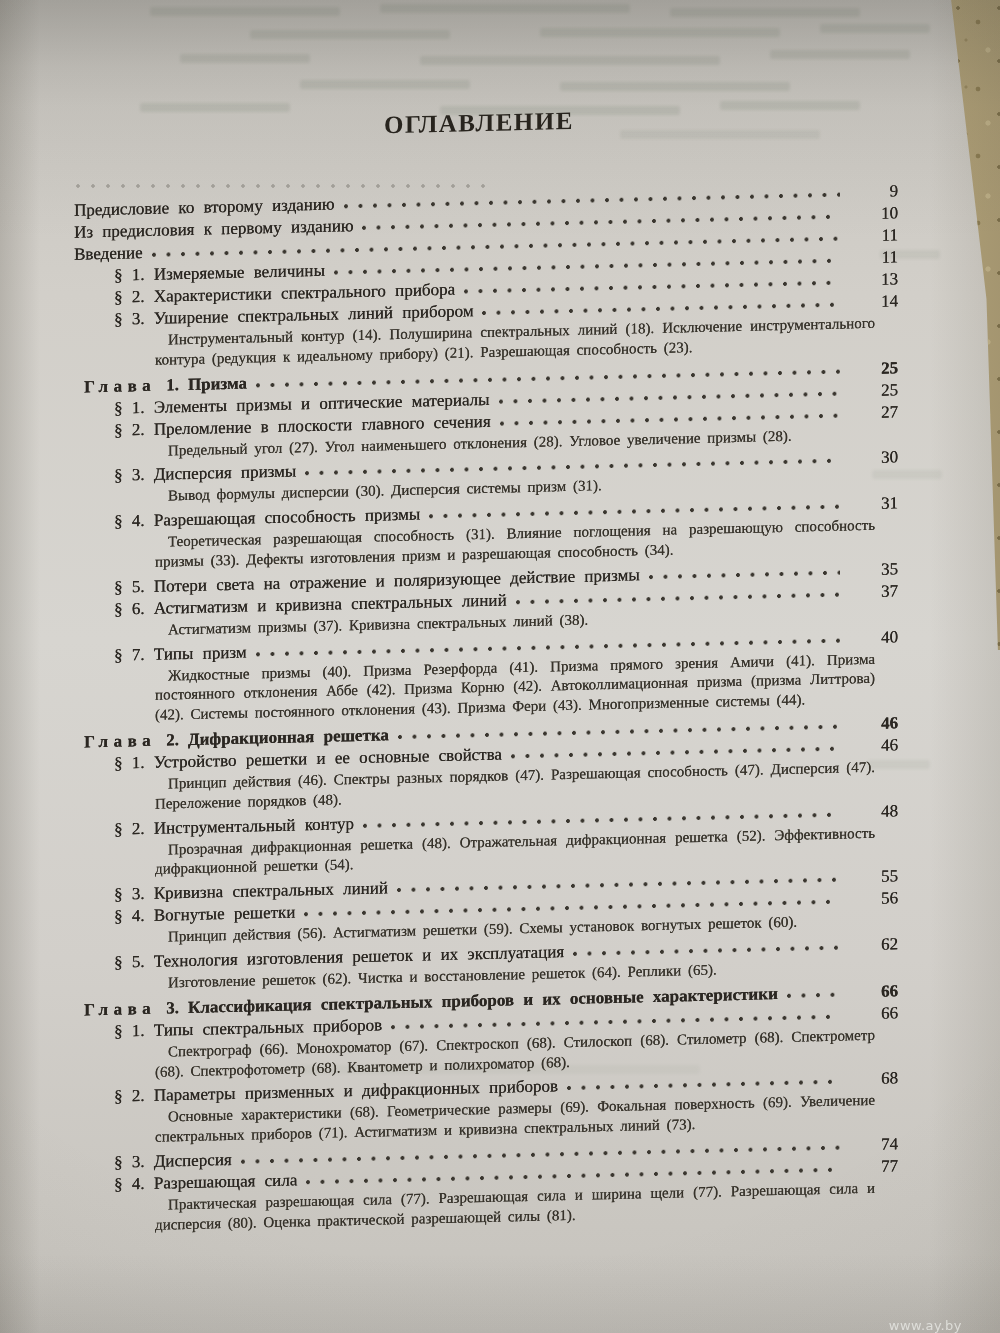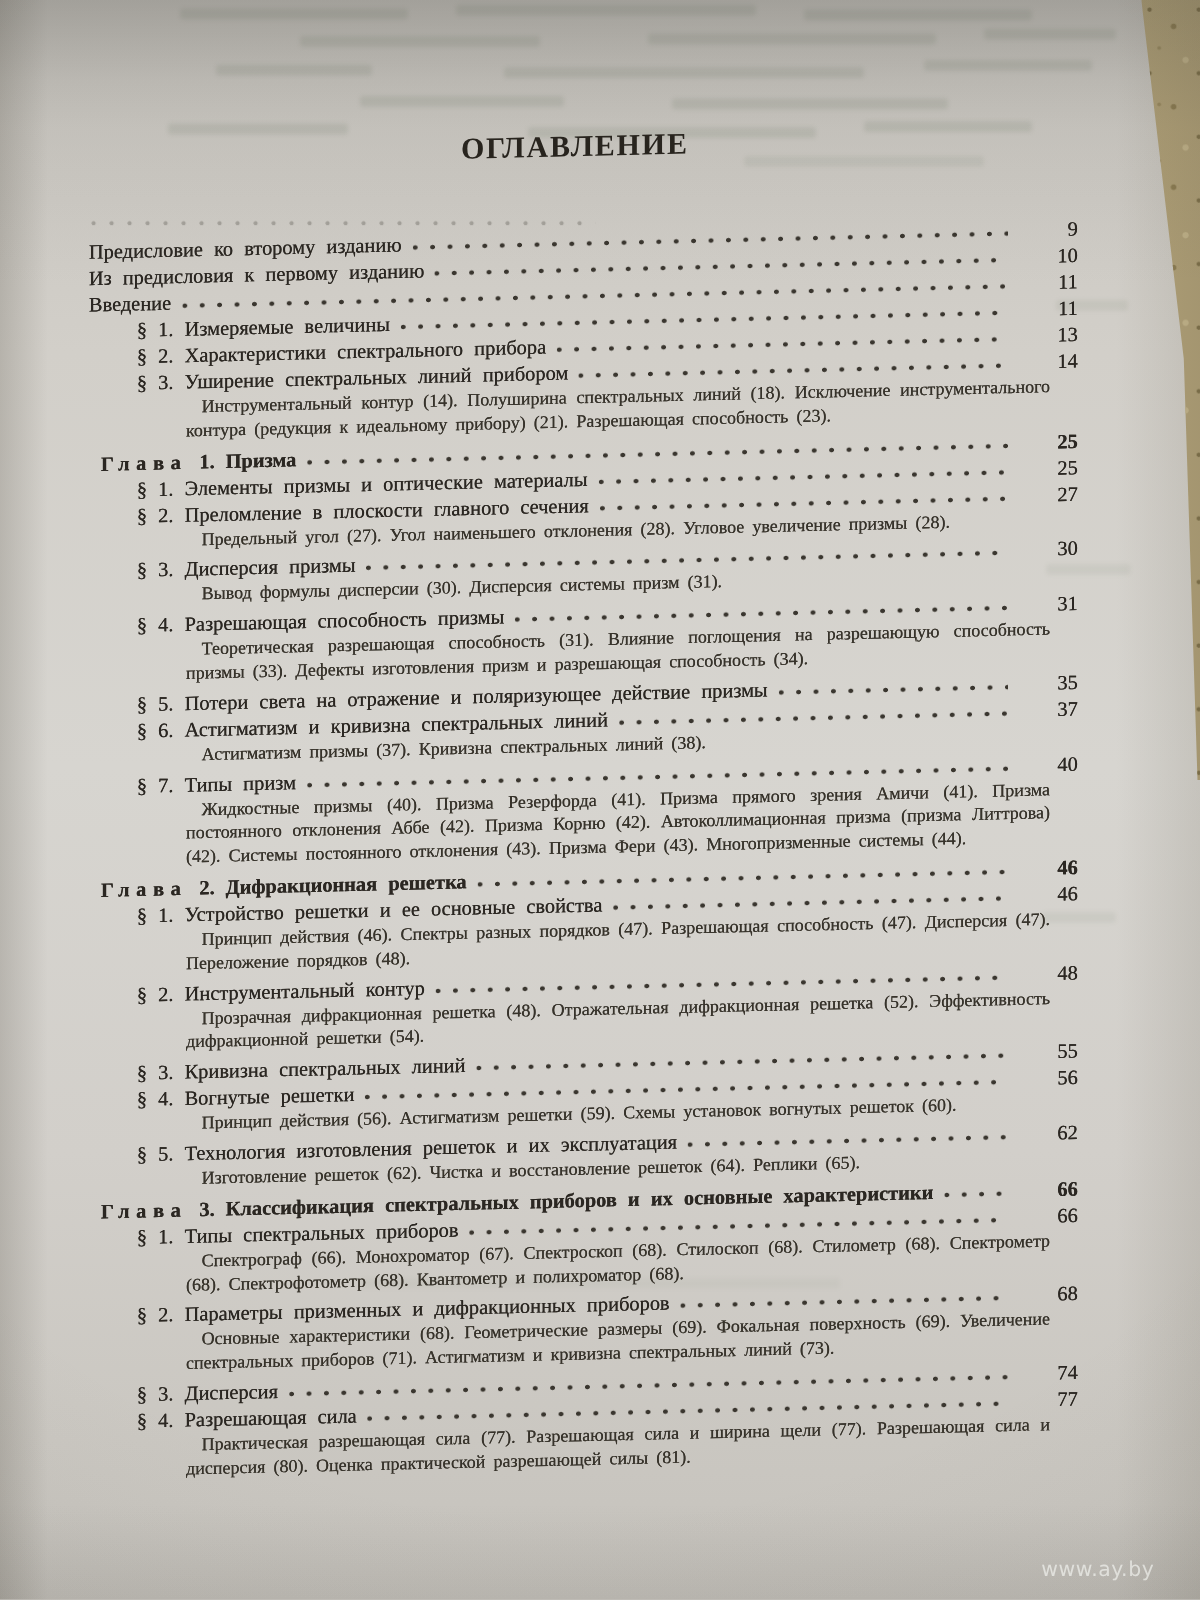--- a/index.html
+++ b/index.html
@@ -61,22 +61,22 @@
   .note{margin:1px 23px 3px 95px;text-indent:13px;font-size:15px;line-height:19.8px;
     text-align:justify;word-spacing:3px;color:#37332b;text-shadow:.1px 0 0 currentColor;}
 
   
   .overlay{position:absolute;inset:0;pointer-events:none;background:
     linear-gradient(180deg,rgba(62,62,56,.20) 0,rgba(62,62,56,.05) 8%,rgba(0,0,0,0) 18%),
     linear-gradient(90deg,rgba(82,77,66,.22) 0,rgba(0,0,0,0) 4%),
     linear-gradient(270deg,rgba(92,86,70,.14) 0,rgba(0,0,0,0) 7%),
     linear-gradient(0deg,rgba(75,72,64,.10) 0,rgba(0,0,0,0) 6%),
     radial-gradient(130% 95% at 48% 42%,rgba(0,0,0,0) 55%,rgba(70,68,60,.12) 100%);}
-  .watermark{position:absolute;right:38px;bottom:15px;
-    font-family:"DejaVu Sans","Liberation Sans",sans-serif;font-size:17px;
+  .watermark{position:absolute;right:38px;bottom:0;
+    font-family:"DejaVu Sans","Liberation Sans",sans-serif;font-size:13px;
     color:rgba(250,252,248,.60);letter-spacing:.5px;}
 </style>
 </head>
 <body>
 
 <div class="photo">
   <div class="ghost g1"></div>
   <div class="ghost g2"></div>
   <div class="ghost g3"></div>
   <div class="ghost g4"></div>

